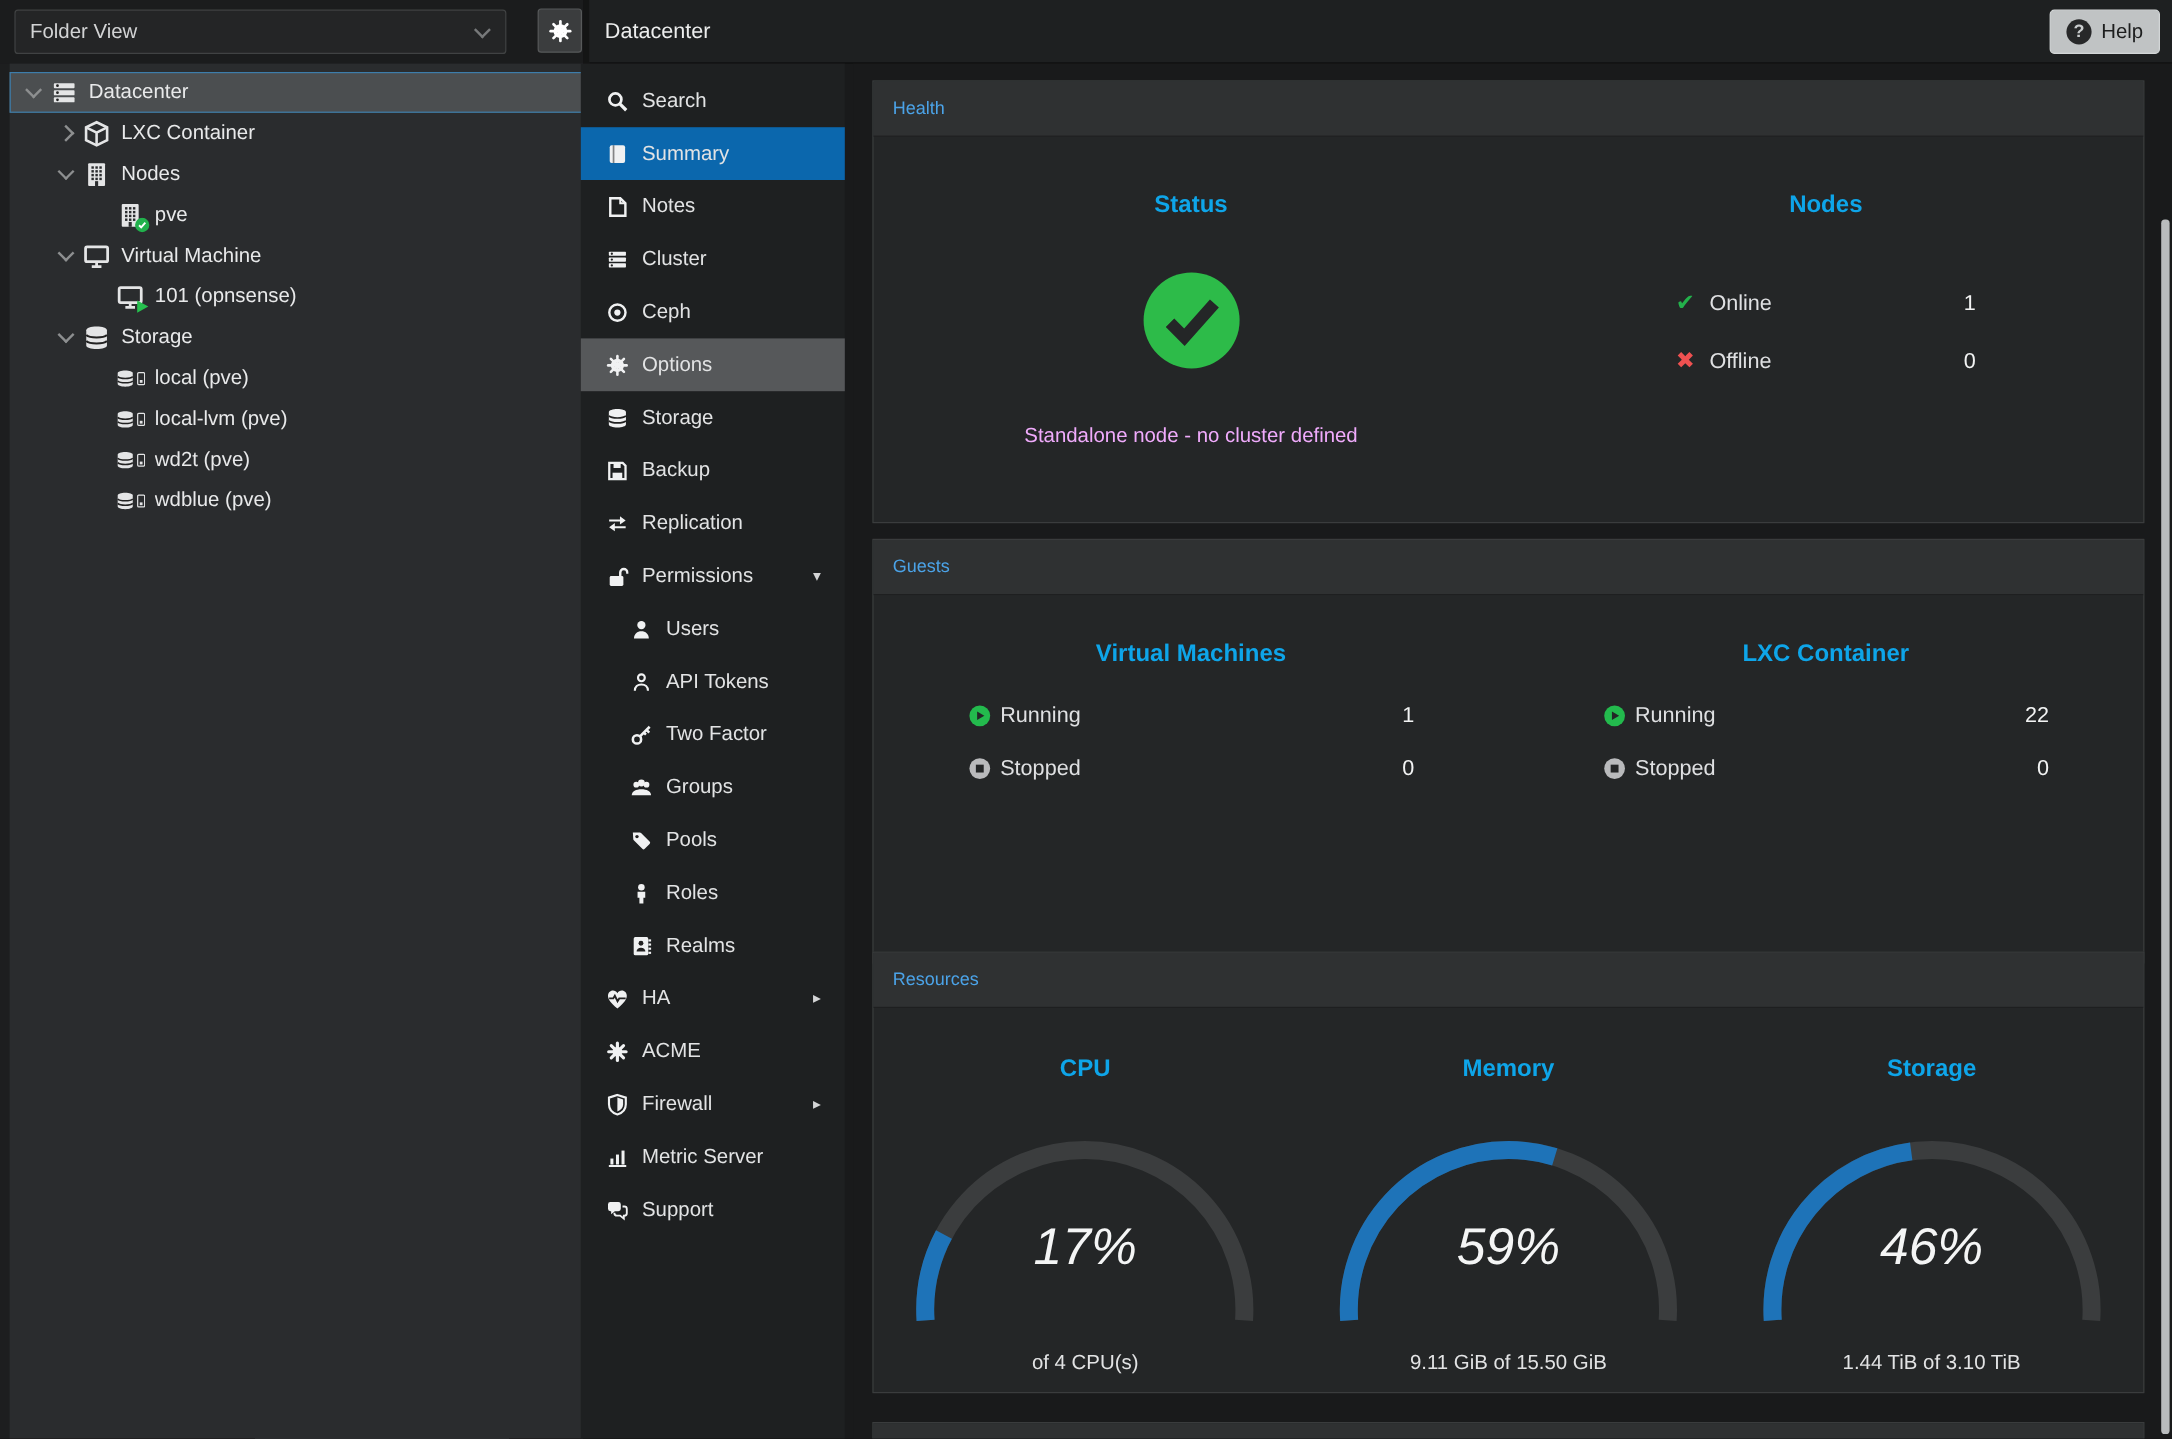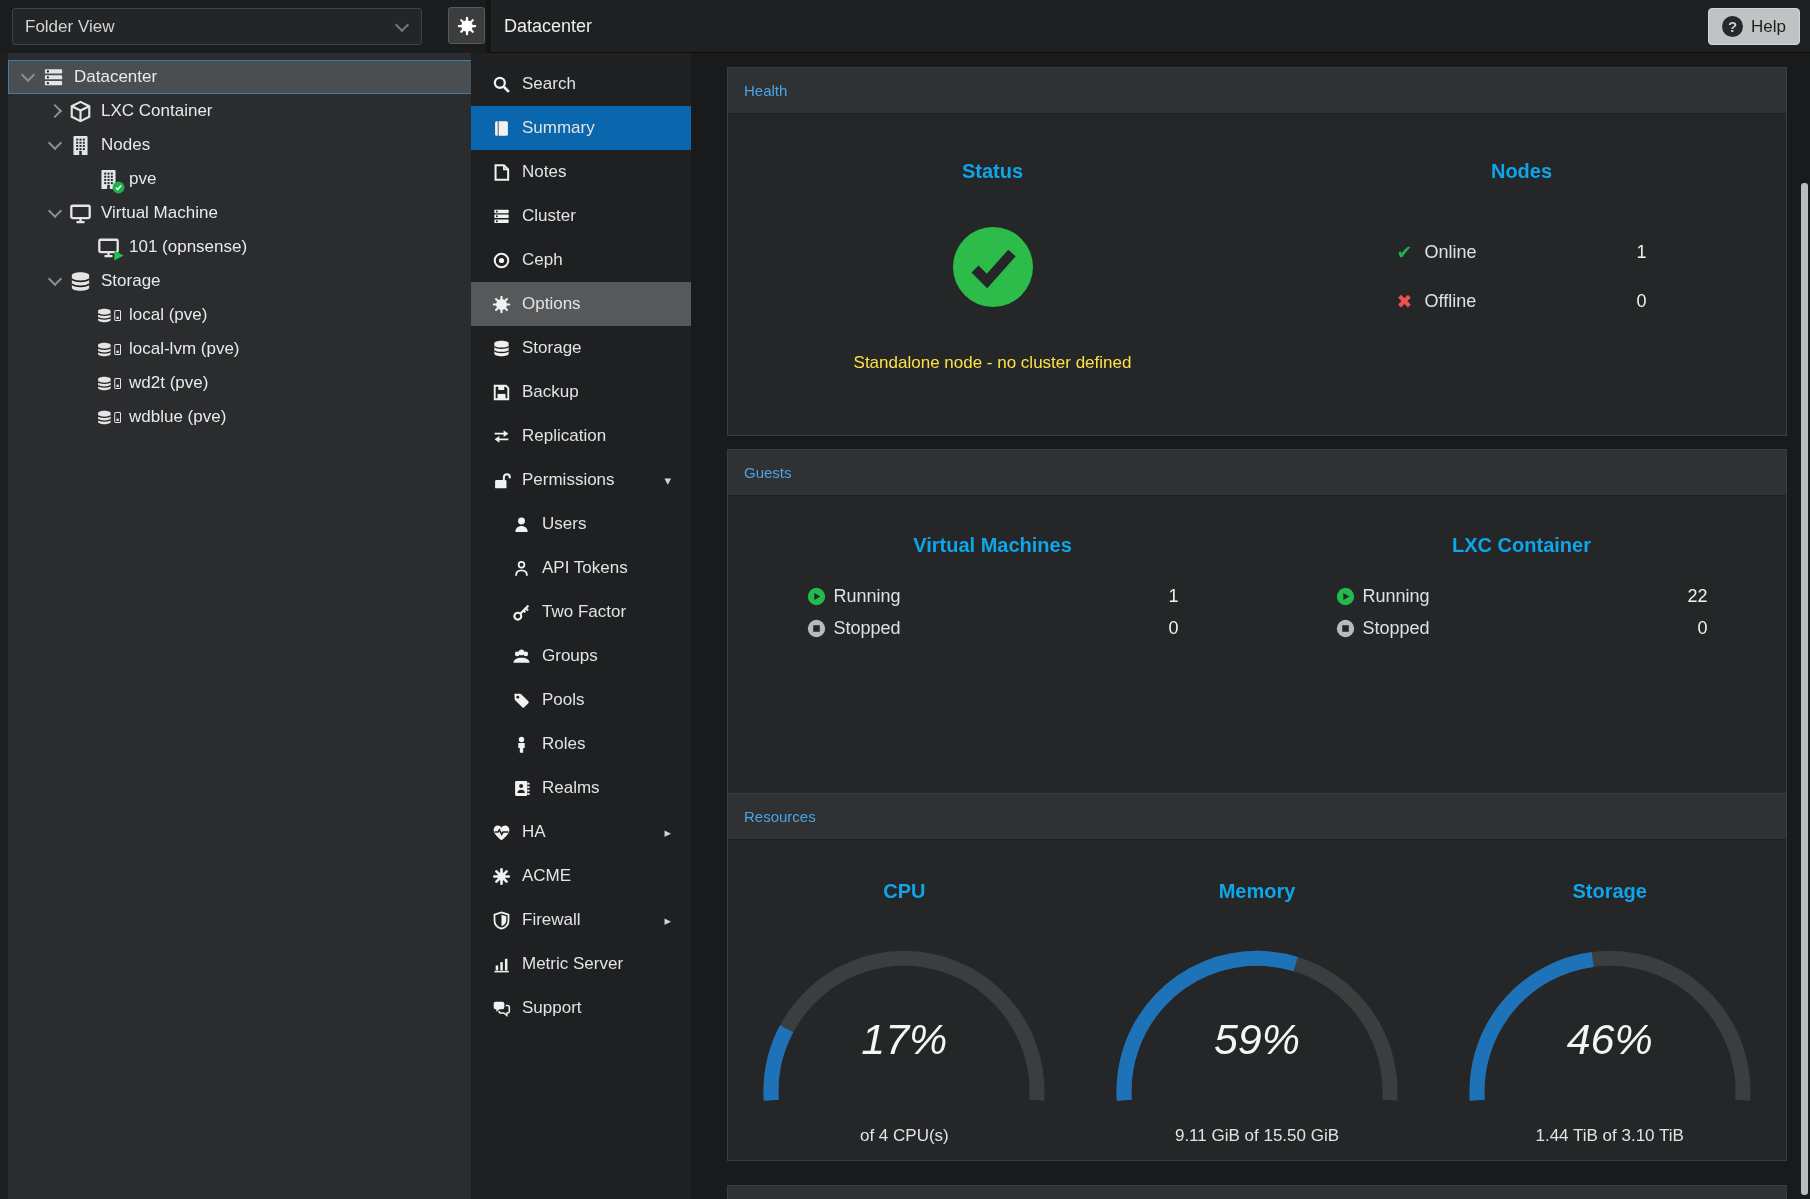--- a/index.html
+++ b/index.html
@@ -40,21 +40,21 @@
   
   #main-header{position:absolute;left:491px;top:0;right:0;height:53px;background:#1e2021;border-bottom:1px solid #0d0d0d;box-sizing:border-box;}
   #header-title{position:absolute;left:13px;top:0;line-height:52px;font-size:18px;color:#eceded;}
   #help-btn{position:absolute;right:10px;top:8px;height:37px;padding:0 13px;background:#c0c3c4;border:1px solid #d3d6d7;
             border-radius:4px;box-sizing:border-box;display:flex;align-items:center;gap:8px;cursor:pointer;}
   #help-btn .q-circle{width:21px;height:21px;border-radius:50%;background:#272829;color:#c9cccd;font-size:15px;font-weight:bold;
             display:flex;align-items:center;justify-content:center;}
   #help-btn .help-label{font-size:17px;color:#1d1e1e;}
 
   
-  #menu{position:absolute;left:471px;top:53px;width:220px;bottom:0;background:#1e2021;padding-top:9px;box-sizing:border-box;}
+  #menu{position:absolute;left:484px;top:53px;width:220px;bottom:0;background:#1e2021;padding-top:9px;box-sizing:border-box;}
   .mrow{position:relative;height:44px;display:flex;align-items:center;padding-left:20px;font-size:17px;color:#e2e3e4;cursor:pointer;box-sizing:border-box;}
   .mrow.sub{padding-left:40px;}
   .mrow .micon{width:20px;flex:0 0 20px;margin-right:11px;display:flex;align-items:center;justify-content:center;color:#f0f1f2;}
   .mrow .micon svg{width:19px;height:19px;}
   .mrow.selected{background:#0b67ad;}
   .mrow.hovered{background:#56585a;}
   .mrow .mcaret{position:absolute;right:20px;font-size:13px;color:#d4d5d6;}
 
   
   #content{position:absolute;left:711px;top:53px;right:0;bottom:0;background:#191a1b;overflow:hidden;}
@@ -66,31 +66,31 @@
   #health-panel{top:14px;height:369px;}
   #guests-panel{top:396px;height:354px;}
   #resources-panel{top:740px;height:368px;}
   #next-panel-sliver{top:1132px;height:70px;}
   .panel-body{display:flex;}
   .col{flex:1;display:flex;flex-direction:column;align-items:center;}
   .col-header{margin-top:46px;font-size:20px;font-weight:bold;color:#0ea5e9;}
 
   
   #status-check{margin-top:42px;width:84px;height:84px;}
-  #status-message{margin-top:44px;font-size:17px;color:#fde047;}
+  #status-message{margin-top:44px;font-size:17px;color:#f0abfc;}
   .nodes-rows{margin-top:52px;width:250px;display:flex;flex-direction:column;gap:15px;}
   .noderow{display:flex;align-items:center;font-size:18px;height:34px;}
   .noderow .nicon{width:24px;font-size:19px;}
   .noderow .nicon.ok{color:#23b14b;}
   .noderow .nicon.err{color:#ef5151;}
   .noderow .nlabel{margin-left:4px;}
   .noderow .nvalue{margin-left:auto;color:#f2f3f3;}
 
   
-  .guest-rows{margin-top:26px;width:372px;display:flex;flex-direction:column;gap:5px;}
+  .guest-rows{margin-top:26px;width:372px;display:flex;flex-direction:column;gap:17px;}
   .guestrow{display:flex;align-items:center;font-size:18px;height:27px;}
   .guestrow .gicon{width:19px;height:19px;margin-right:8px;flex:0 0 19px;}
   .guestrow .gvalue{margin-left:auto;color:#f2f3f3;}
   .guests-body .col-header{margin-top:38px;}
 
   
   .resources-body .col-header{margin-top:40px;}
   .gauge{position:relative;width:300px;height:165px;margin-top:42px;}
   .gauge svg{display:block;}
   .gauge .track{fill:none;stroke:#3b3d3e;stroke-width:15;}

